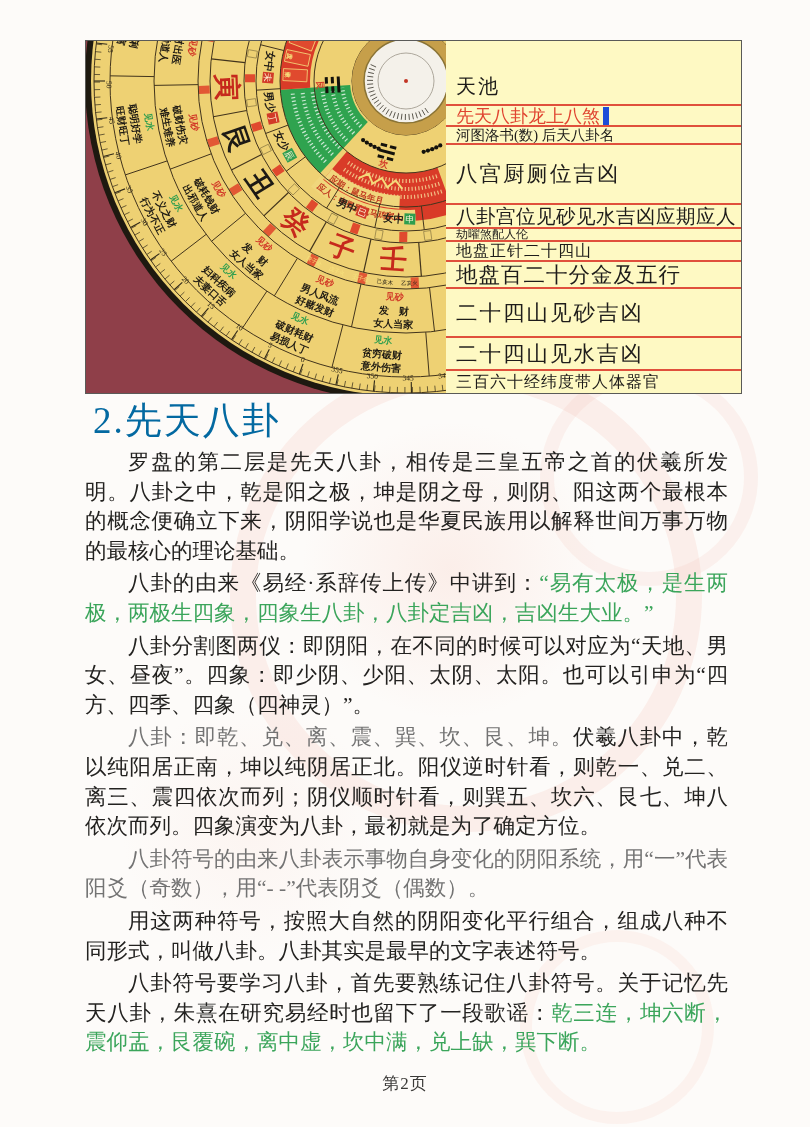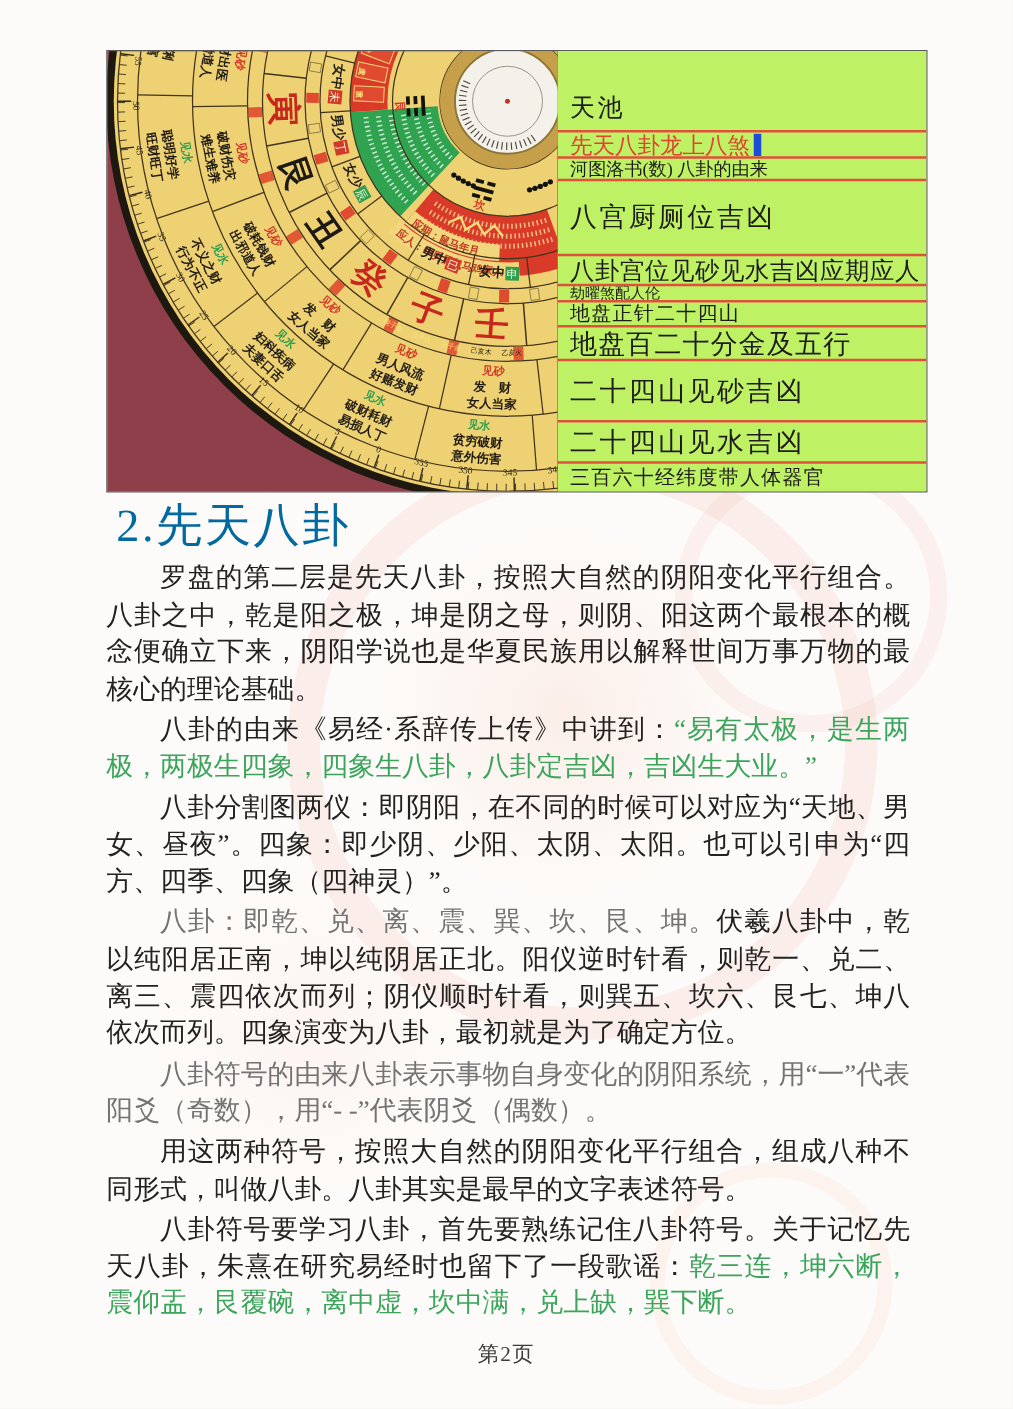--- a/index.html
+++ b/index.html
@@ -9,21 +9,21 @@
   .wm{position:absolute;border-radius:50%;pointer-events:none;}
   .wm1{left:230px;top:360px;width:420px;height:420px;border:26px solid rgba(244,188,173,.20);}
   .wm2{left:300px;top:420px;width:300px;height:300px;background:radial-gradient(circle,rgba(247,205,192,.28),rgba(247,205,192,0) 70%);}
   .wm3{left:540px;top:368px;width:190px;height:190px;border:14px solid rgba(244,188,173,.16);}
   .wm4{left:520px;top:930px;width:170px;height:170px;border:12px solid rgba(244,188,173,.13);}
   .wm5{left:120px;top:700px;width:260px;height:260px;background:radial-gradient(circle,rgba(247,205,192,.14),rgba(247,205,192,0) 70%);}
 
   .figure{position:absolute;left:85px;top:40px;width:655px;height:352px;border:1px solid #5a5a58;display:flex;background:#fff;}
   .photo{position:relative;width:360px;height:352px;background:#8f3f49;flex:none;}
   .photo svg{display:block;}
-  .labels{flex:1;display:flex;flex-direction:column;background:#bef264;}
+  .labels{flex:1;display:flex;flex-direction:column;background:#fef9c3;}
   .lrow{box-sizing:border-box;display:flex;align-items:center;padding-left:10px;border-bottom:2px solid #e0503c;color:#1e1c1a;white-space:nowrap;overflow:hidden;}
   .lr1{height:66px;align-items:flex-end;padding-bottom:4px;font-size:20px;letter-spacing:2px;}
   .lr2{height:21px;font-size:18px;color:#e04430;}
   .lr2 span{border-right:6px solid #1d4ed8;padding-right:3px;line-height:18px;}
   .lr3{height:18px;font-size:14.5px;}
   .lr4{height:60px;font-size:21.5px;letter-spacing:2px;}
   .lr5{height:25px;font-size:19.5px;letter-spacing:.5px;}
   .lr6{height:13px;font-size:12px;}
   .lr7{height:20px;font-size:16px;letter-spacing:1px;}
   .lr8{height:27px;font-size:21.5px;letter-spacing:1px;}
@@ -492,21 +492,21 @@
         </svg>
     </div>
     <div class="labels">
       <div class="lrow lr1">
           <span>天池</span>
         </div>
       <div class="lrow lr2">
           <span>先天八卦龙上八煞</span>
         </div>
       <div class="lrow lr3">
-          <span>河图洛书(数) 八卦的由来</span>
+          <span>河图洛书(数) 后天八卦名</span>
         </div>
       <div class="lrow lr4">
           <span>八宫厨厕位吉凶</span>
         </div>
       <div class="lrow lr5">
           <span>八卦宫位见砂见水吉凶应期应人</span>
         </div>
       <div class="lrow lr6">
           <span>劫曜煞配人伦</span>
         </div>
@@ -524,21 +524,21 @@
         </div>
       <div class="lrow lr11">
           <span>三百六十经纬度带人体器官</span>
         </div>
     </div>
   </div>
 
   <div class="heading">2.先天八卦</div>
 
   <div class="content">
-    <p><span>罗盘的第二层是先天八卦，按照大自然的阴阳变化平行组合。八卦之中，乾是阳之极，坤是阴之母，则阴、阳这两个最根本的概念便确立下来，阴阳学说也是华夏民族用以解释世间万事万物的最核心的理论基础。</span></p>
+    <p><span>罗盘的第二层是先天八卦，相传是三皇五帝之首的伏羲所发明。八卦之中，乾是阳之极，坤是阴之母，则阴、阳这两个最根本的概念便确立下来，阴阳学说也是华夏民族用以解释世间万事万物的最核心的理论基础。</span></p>
     <p><span>八卦的由来《易经·系辞传上传》中讲到：</span><span class="seg-green">“易有太极，是生两极，两极生四象，四象生八卦，八卦定吉凶，吉凶生大业。”</span></p>
     <p><span>八卦分割图两仪：即阴阳，在不同的时候可以对应为“天地、男女、昼夜”。四象：即少阴、少阳、太阴、太阳。也可以引申为“四方、四季、四象（四神灵）”。</span></p>
     <p><span class="seg-red">八卦：即乾、兑、离、震、巽、坎、艮、坤。</span><span>伏羲八卦中，乾以纯阳居正南，坤以纯阴居正北。阳仪逆时针看，则乾一、兑二、离三、震四依次而列；阴仪顺时针看，则巽五、坎六、艮七、坤八依次而列。四象演变为八卦，最初就是为了确定方位。</span></p>
     <p><span class="seg-red">八卦符号的由来八卦表示事物自身变化的阴阳系统，用“一”代表阳爻（奇数），用“- -”代表阴爻（偶数）。</span></p>
     <p><span>用这两种符号，按照大自然的阴阳变化平行组合，组成八种不同形式，叫做八卦。八卦其实是最早的文字表述符号。</span></p>
     <p><span>八卦符号要学习八卦，首先要熟练记住八卦符号。关于记忆先天八卦，朱熹在研究易经时也留下了一段歌谣：</span><span class="seg-green">乾三连，坤六断，震仰盂，艮覆碗，离中虚，坎中满，兑上缺，巽下断。</span></p>
   </div>
 
   <div class="footer">第2页</div>
 </div>

